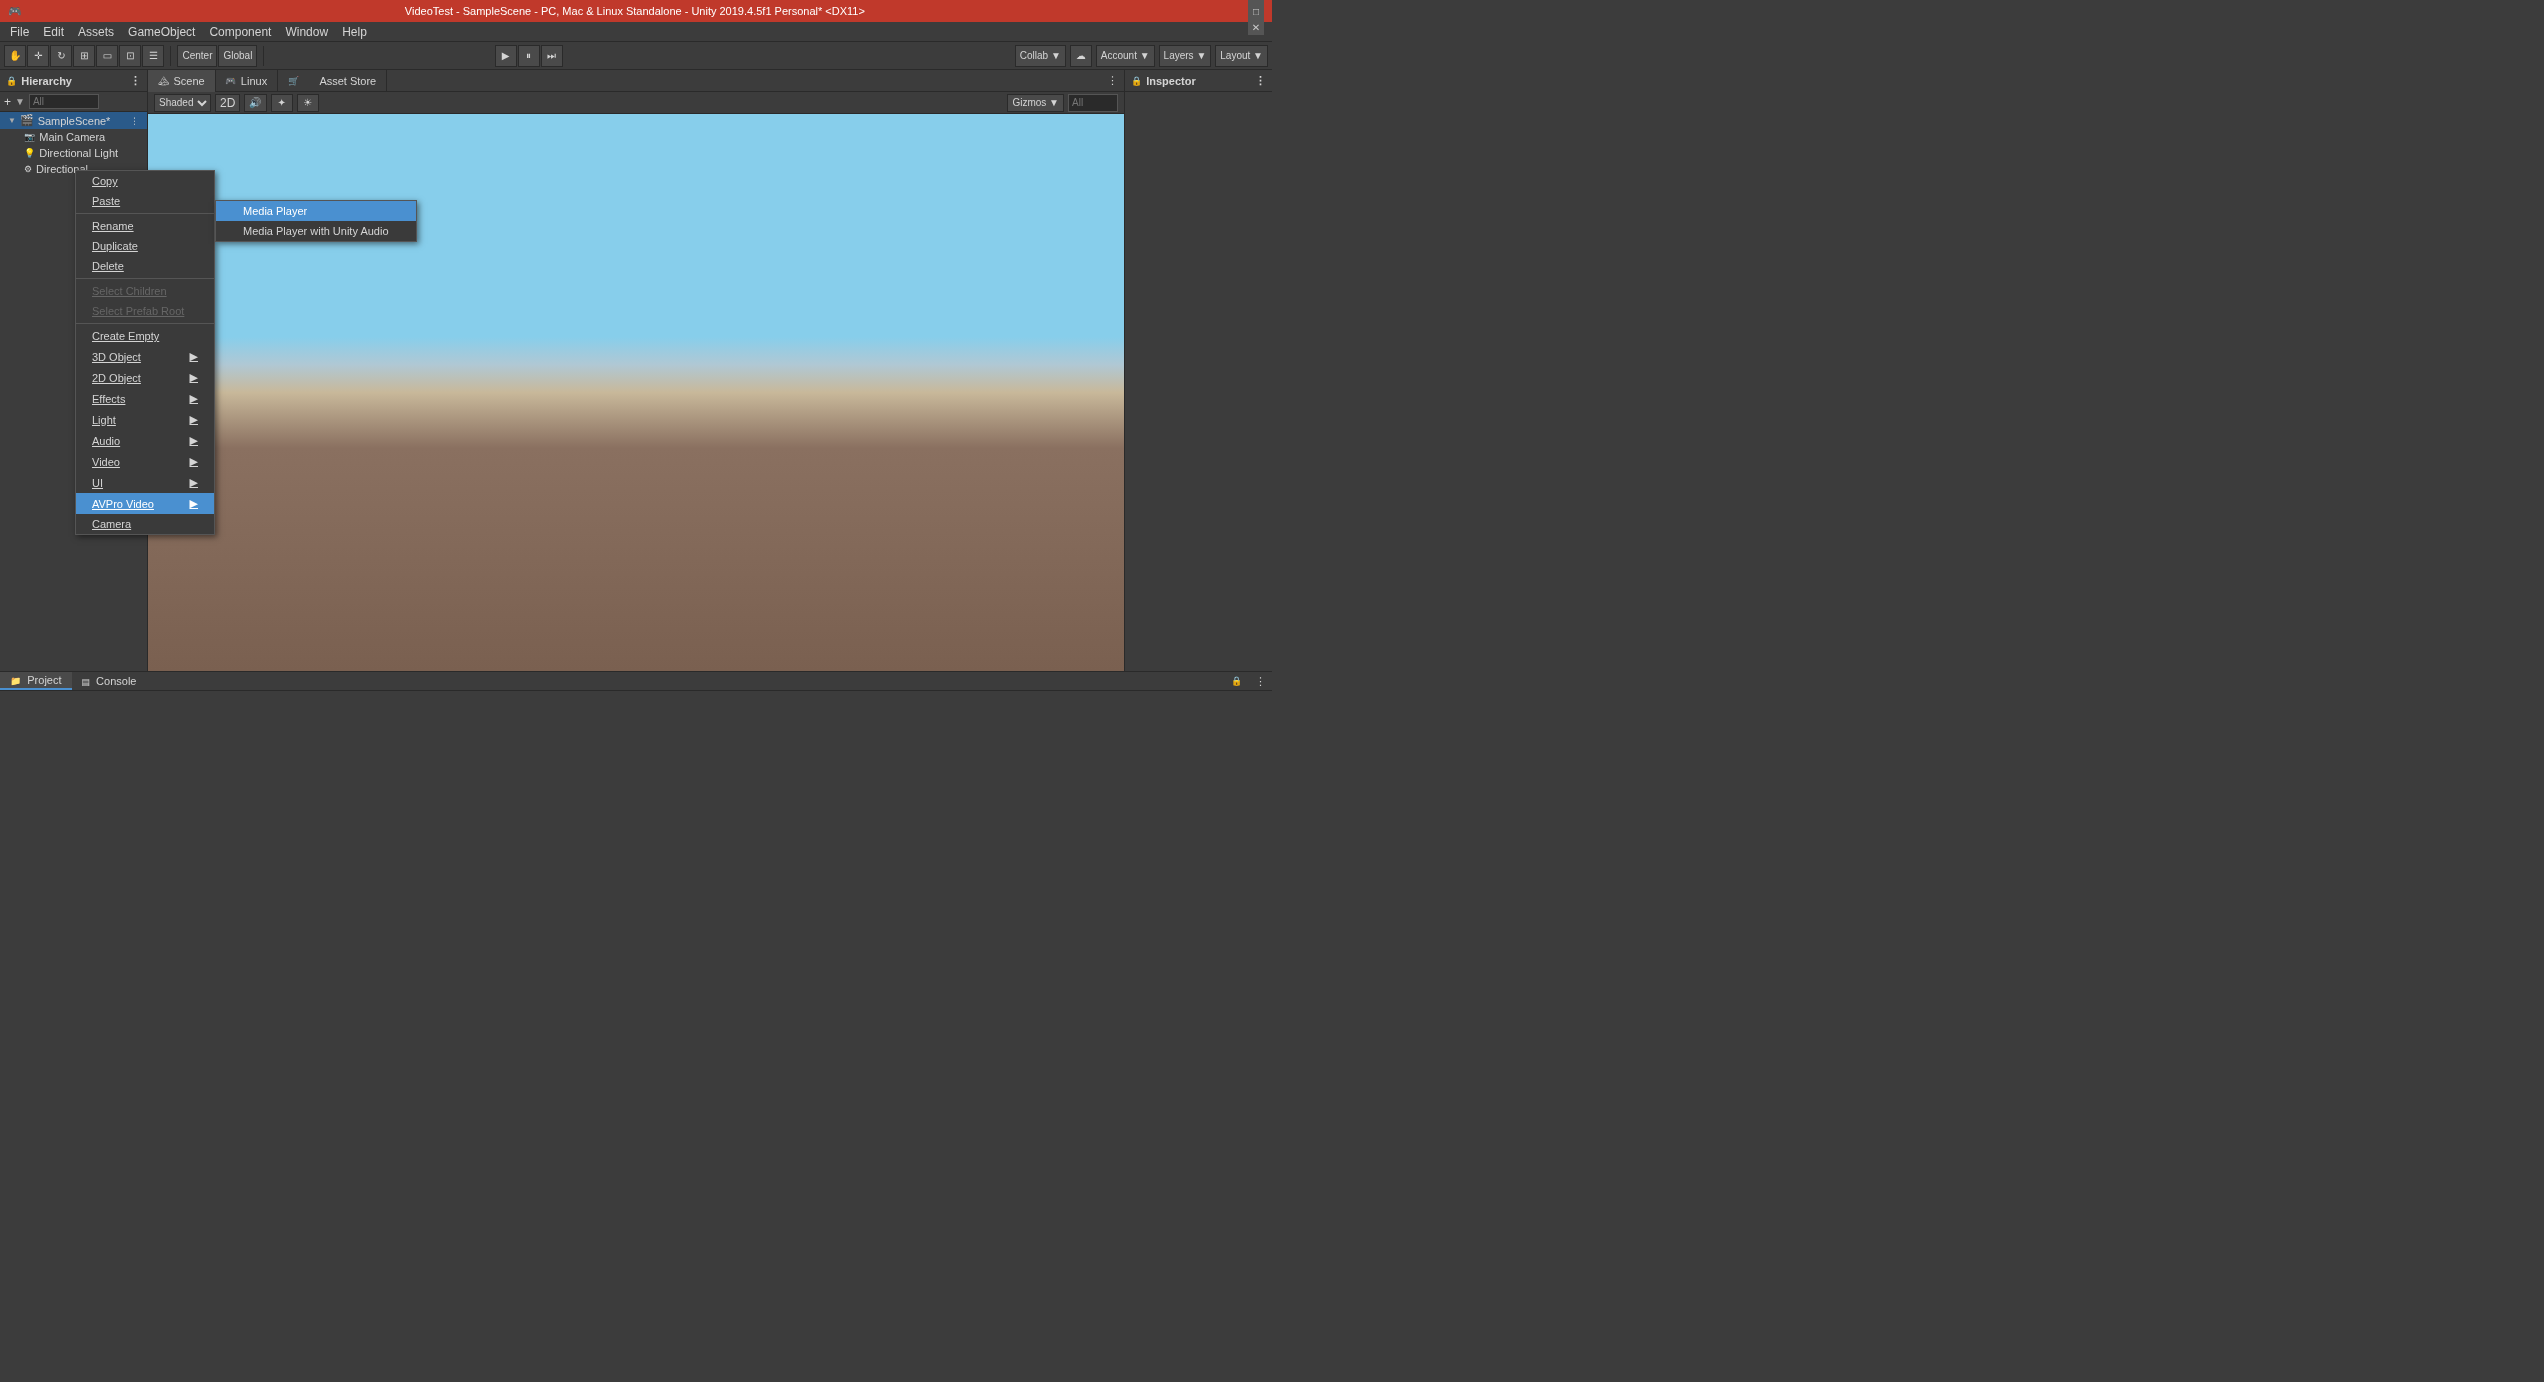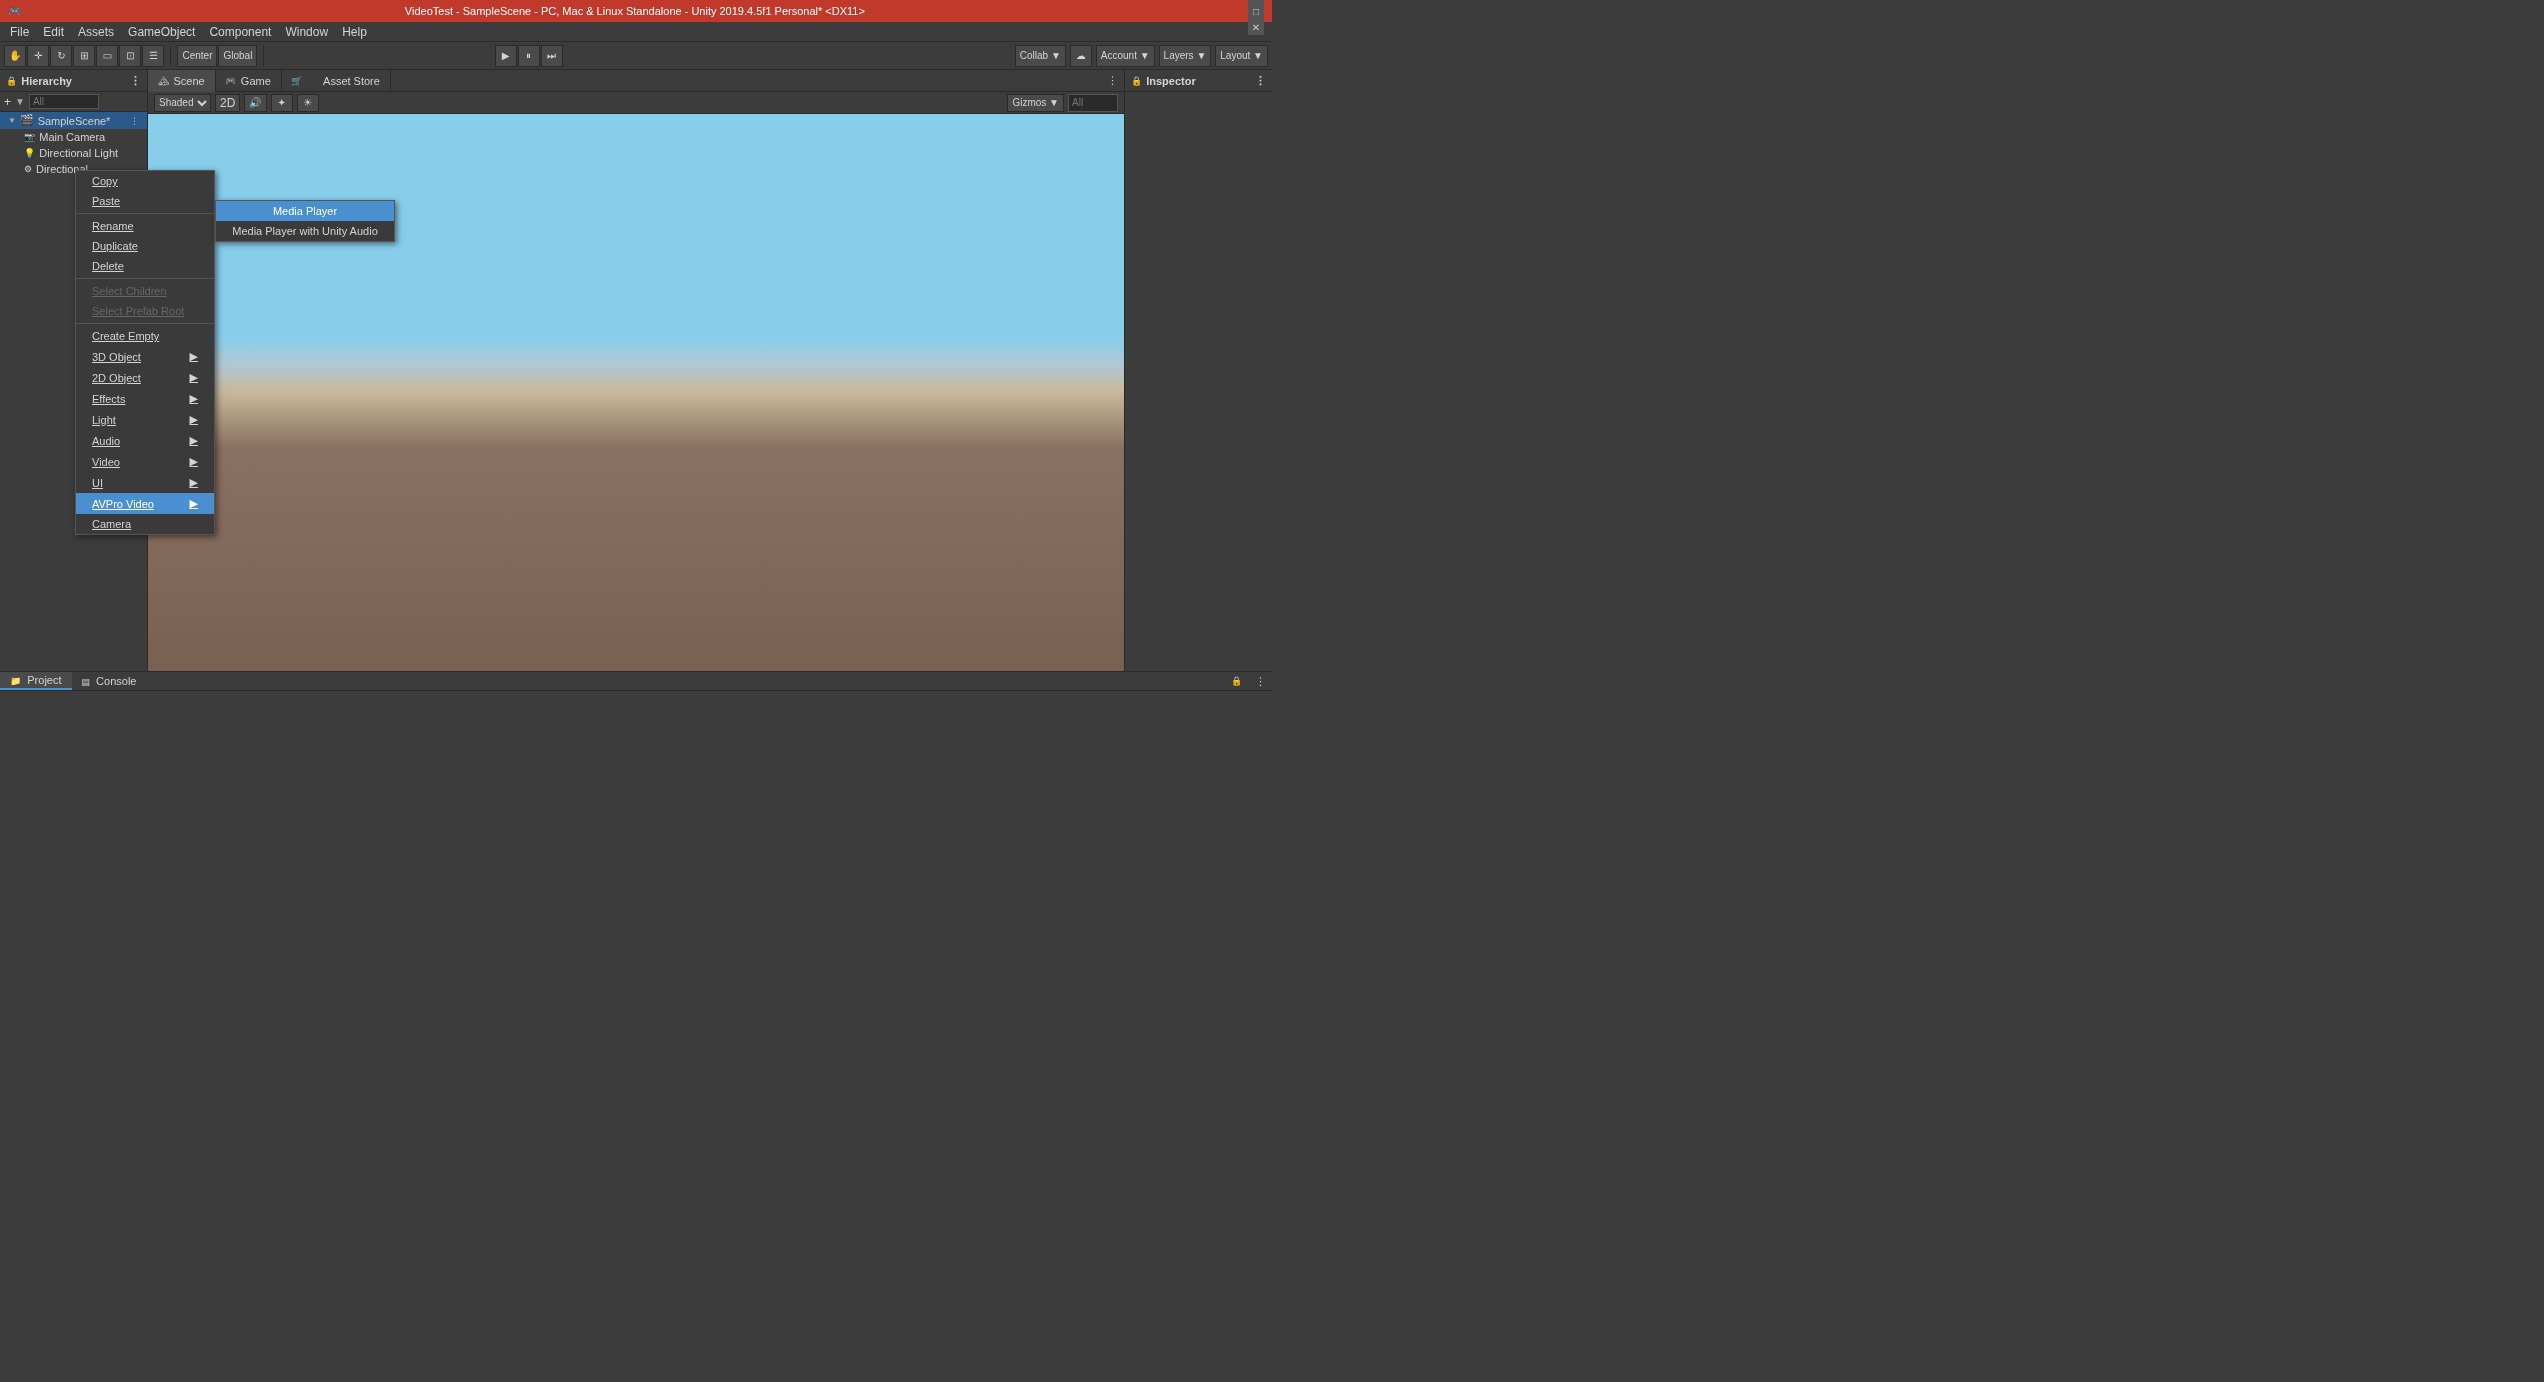--- a/index.html
+++ b/index.html
@@ -155,24 +155,23 @@
       position: absolute;
       left: 215px;
       top: 200px;
       background: #3a3a3a;
       border: 1px solid #555;
       z-index: 101;
       min-width: 180px;
       box-shadow: 2px 2px 6px rgba(0,0,0,0.5);
     }
     .submenu-item {
-      padding: 4px 12px;
-      cursor: pointer;
-      font-size: 11px;
-      text-align: center;
+      padding: 4px 27px;
+      cursor: pointer;
+      font-size: 11px;
     }
     .submenu-item.highlighted { background: #4a90d0; color: #fff; }
 
     
     #scene-panel {
       flex: 1;
       display: flex;
       flex-direction: column;
       background: #2a2a2a;
     }
@@ -429,21 +428,21 @@
   </div>
 
   <div id="scene-panel">
     <div id="scene-tabs">
       <div class="scene-tab active">
         <span style="font-size:9px;">🏔</span>
         <span style="margin-left:4px;">Scene</span>
       </div>
       <div class="scene-tab">
         <span style="font-size:9px;">🎮</span>
-        <span style="margin-left:4px;">Game</span>
+        <span style="margin-left:4px;">Linux</span>
       </div>
       <div class="scene-tab">
         <span style="font-size:9px;">🛒</span>
         <span style="margin-left:20px;">Asset Store</span>
       </div>
       <span style="margin-left:auto;padding:0 6px;cursor:pointer;">⋮</span>
     </div>
     <div id="scene-toolbar">
       <select style="background:#4a4a4a;border:1px solid #2a2a2a;color:#d4d4d4;font-size:10px;height:18px;">
         <option>Shaded</option>

